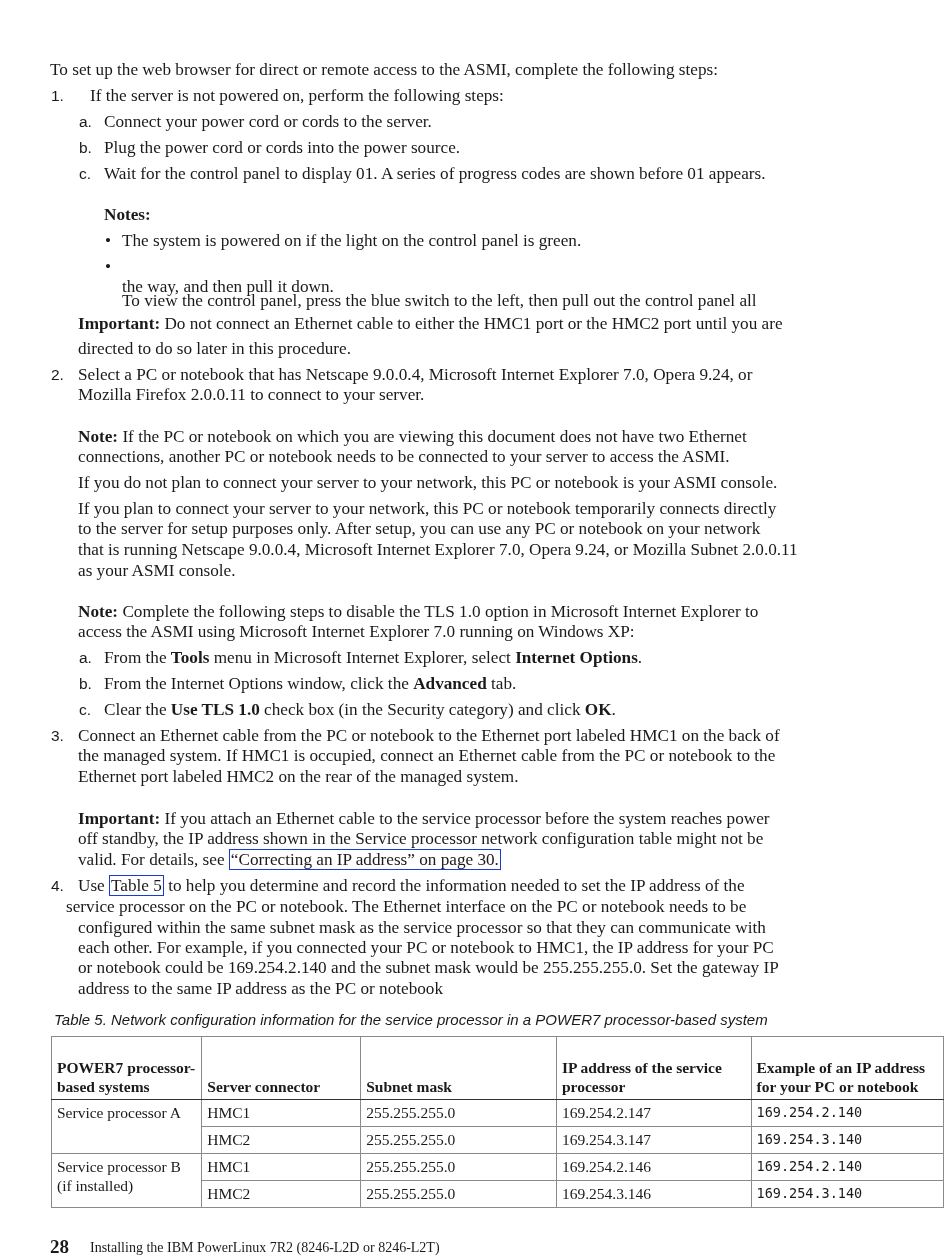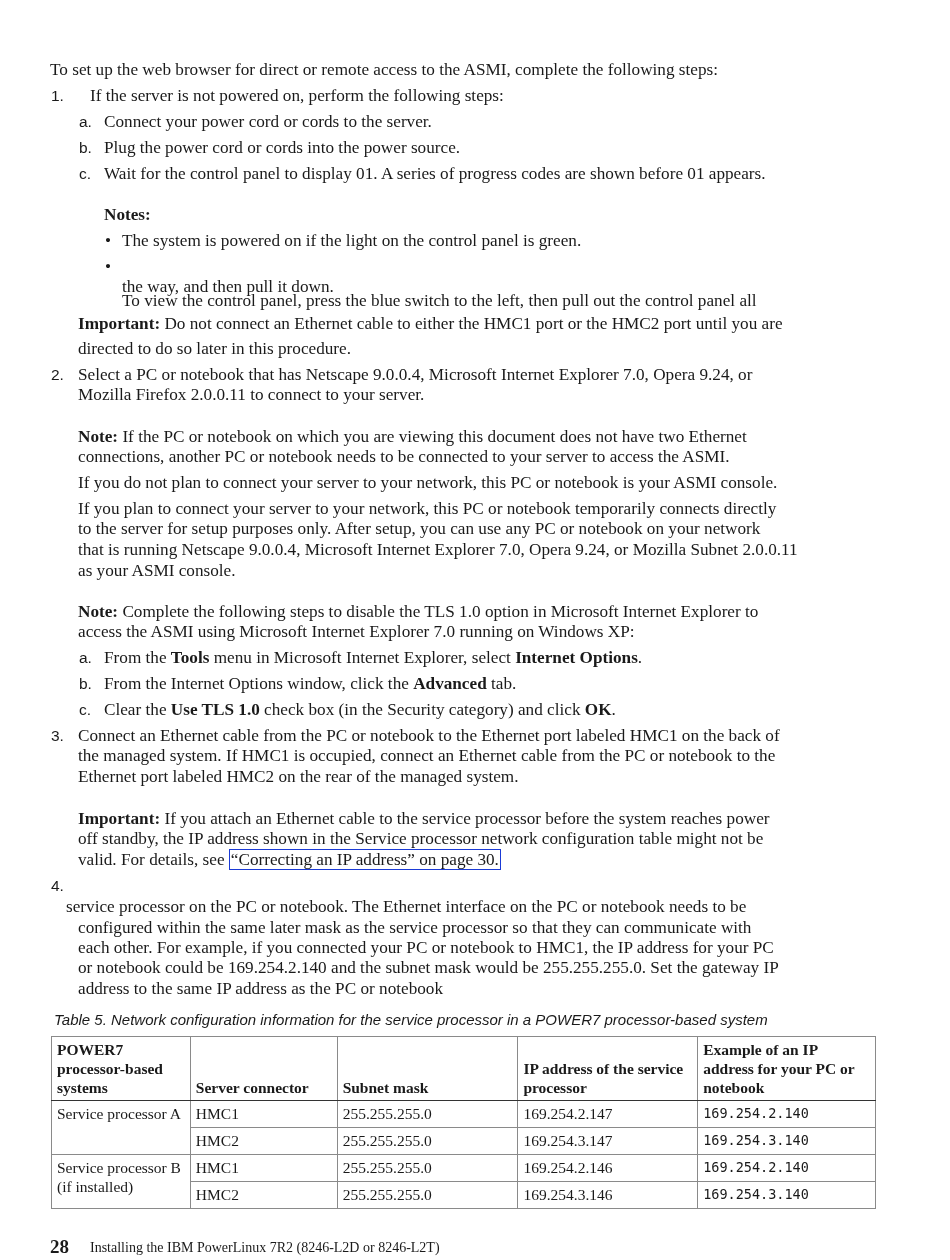--- a/index.html
+++ b/index.html
@@ -6,21 +6,21 @@
   body { width:950px; height:1260px; position:relative; overflow:hidden; color:#1a1a1a;
          font-family:"Liberation Serif", "DejaVu Serif", serif; font-size:17.2px; }
   .page { position:absolute; left:0; top:0; width:950px; height:1260px; }
   .line { position:absolute; white-space:nowrap; line-height:20px; }
   .num { position:absolute; font-family:"Liberation Sans", "DejaVu Sans", sans-serif; font-size:15.5px; line-height:20px; }
   .bullet { position:absolute; line-height:20px; }
   b { font-weight:bold; }
   .link { border:1.5px solid #1a3ad6; padding:0 1px; }
   .caption { position:absolute; left:54px; top:1011px; font-family:"Liberation Sans","DejaVu Sans",sans-serif;
              font-style:italic; font-size:15px; white-space:nowrap; }
-  table.net { position:absolute; left:51px; top:1036px; width:825px; border-collapse:collapse;
+  table.net { position:absolute; left:51px; top:1036px; width:893px; border-collapse:collapse;
               font-family:"Liberation Serif","DejaVu Serif",serif; font-size:15.5px; }
   table.net th, table.net td { border:1px solid #8a8a8a; vertical-align:top; text-align:left; padding:3px 5px; line-height:19px; }
   table.net th { font-weight:bold; vertical-align:bottom; height:56px; }
   table.net { border:1.5px solid #333; }
   table.net tr.hdr th { border-bottom:1.5px solid #333; }
   table.net tr.grp td { border-top:1.5px solid #333; }
   table.net td { height:20px; }
   table.net td.mono { font-family:"DejaVu Sans Mono","Liberation Mono",monospace; font-size:13.5px; }
   .footer-num { position:absolute; left:50px; top:1236px; font-family:"Liberation Serif","DejaVu Serif",serif; font-weight:bold; font-size:19px; }
   .footer-text { position:absolute; left:90px; top:1240px; font-size:14px; white-space:nowrap; }
@@ -76,22 +76,23 @@
   <span class="num" style="left:51px;top:726px;">3.</span>
   <div class="line" style="left:78px;top:726px;">Connect an Ethernet cable from the PC or notebook to the Ethernet port labeled HMC1 on the back of</div>
   <div class="line" style="left:78px;top:746px;">the managed system. If HMC1 is occupied, connect an Ethernet cable from the PC or notebook to the</div>
   <div class="line" style="left:78px;top:767px;">Ethernet port labeled HMC2 on the rear of the managed system.</div>
 
   <div class="line" style="left:78px;top:809px;"><b>Important:</b> <span>If you attach an Ethernet cable to the service processor before the system reaches power</span></div>
   <div class="line" style="left:78px;top:829px;">off standby, the IP address shown in the Service processor network configuration table might not be</div>
   <div class="line" style="left:78px;top:850px;"><span>valid. For details, see </span><span class="link">“Correcting an IP address” on page 30.</span></div>
 
   <span class="num" style="left:51px;top:876px;">4.</span>
+  <div class="line" style="left:78px;top:876px;"><span>Use </span><span class="link">Table 5</span><span> to help you determine and record the information needed to set the IP address of the</span></div>
   <div class="line" style="left:66px;top:897px;">service processor on the PC or notebook. The Ethernet interface on the PC or notebook needs to be</div>
-  <div class="line" style="left:78px;top:918px;">configured within the same later mask as the service processor so that they can communicate with</div>
+  <div class="line" style="left:78px;top:918px;">configured within the same subnet mask as the service processor so that they can communicate with</div>
   <div class="line" style="left:78px;top:938px;">each other. For example, if you connected your PC or notebook to HMC1, the IP address for your PC</div>
   <div class="line" style="left:78px;top:958px;text-align:center;">or notebook could be 169.254.2.140 and the subnet mask would be 255.255.255.0. Set the gateway IP</div>
   <div class="line" style="left:78px;top:979px;">address to the same IP address as the PC or notebook</div>
 
   <div class="caption">Table 5. Network configuration information for the service processor in a POWER7 processor-based system</div>
   <table class="net">
     <colgroup>
       <col style="width:139px">
         <col style="width:147px">
         <col style="width:181px">

